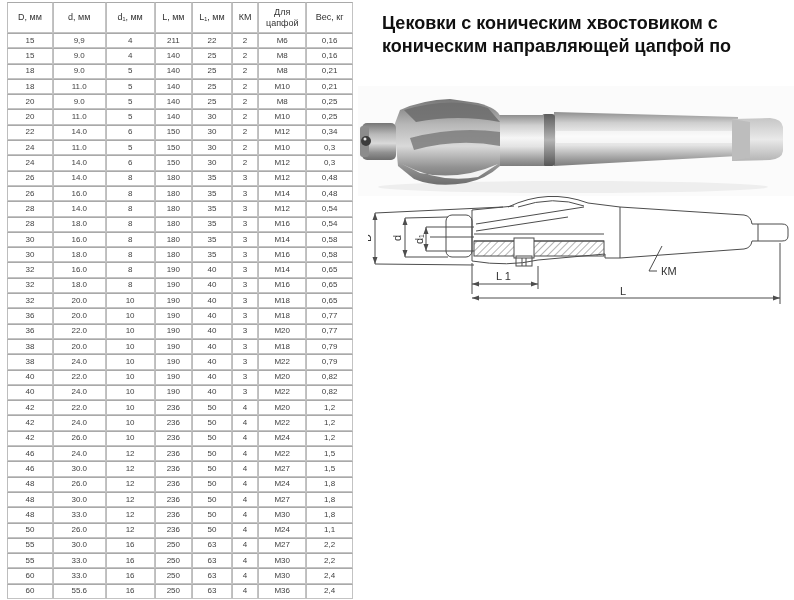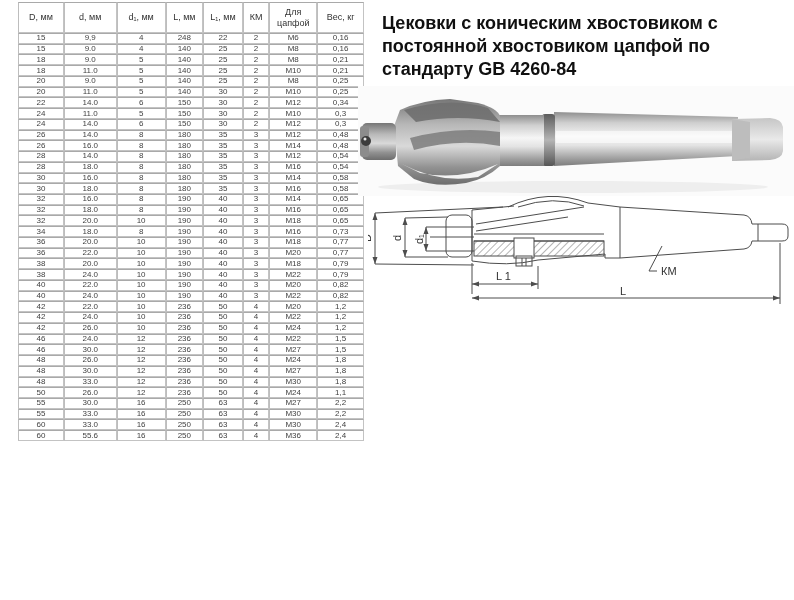--- a/index.html
+++ b/index.html
@@ -2,21 +2,21 @@
 <html><head>
 <meta charset="utf-8">
 <style>
   html,body{margin:0;padding:0;}
   body{
     width:794px;height:600px;overflow:hidden;position:relative;
     background:#ffffff;font-family:"Liberation Sans",sans-serif;
   }
   
   table.spec{
-    position:absolute;left:18px;top:2px;width:346px;height:439px;
+    position:absolute;left:7px;top:2px;width:346px;height:597px;
     border-collapse:separate;border-spacing:0;table-layout:fixed;
     color:#3f3f3f;
   }
   table.spec th,table.spec td{
     border:1px solid #c3c3c3;border-top-color:#a9a9a9;border-left-color:#bdbdbd;
     text-align:center;vertical-align:middle;padding:0 1px;
     white-space:nowrap;overflow:hidden;
   }
   table.spec th{font-size:9px;font-weight:normal;color:#333;height:29px;line-height:1.15;white-space:normal;}
   table.spec td{font-size:8px;line-height:1;}
@@ -54,21 +54,21 @@
         <th>КМ</th>
         <th>Для цапфой</th>
         <th>Вес, кг</th>
       </tr>
   </thead>
   <tbody>
       <tr>
         <td>15</td>
         <td>9,9</td>
         <td>4</td>
-        <td>248</td>
+        <td>211</td>
         <td>22</td>
         <td>2</td>
         <td>М6</td>
         <td>0,16</td>
       </tr>
       <tr>
         <td>15</td>
         <td>9.0</td>
         <td>4</td>
         <td>140</td>
@@ -231,30 +231,20 @@
         <td>32</td>
         <td>20.0</td>
         <td>10</td>
         <td>190</td>
         <td>40</td>
         <td>3</td>
         <td>М18</td>
         <td>0,65</td>
       </tr>
       <tr>
-        <td>34</td>
-        <td>18.0</td>
-        <td>8</td>
-        <td>190</td>
-        <td>40</td>
-        <td>3</td>
-        <td>М16</td>
-        <td>0,73</td>
-      </tr>
-      <tr>
         <td>36</td>
         <td>20.0</td>
         <td>10</td>
         <td>190</td>
         <td>40</td>
         <td>3</td>
         <td>М18</td>
         <td>0,77</td>
       </tr>
       <tr>
@@ -435,22 +425,21 @@
         <td>63</td>
         <td>4</td>
         <td>М36</td>
         <td>2,4</td>
       </tr>
     </tbody>
 </table>
 
 <div class="title">
   <div>Цековки с коническим хвостовиком с</div>
-  <div>постоянной хвостовиком цапфой по</div>
-  <div>стандарту GB 4260-84</div>
+  <div>коническим направляющей цапфой по</div>
 </div>
 
 <svg class="photo" width="436" height="110" viewBox="0 0 436 110">
   <defs>
     <linearGradient id="metal" x1="0" y1="0" x2="0" y2="1">
       <stop offset="0" stop-color="#8e8e8e"></stop>
         <stop offset="0.2" stop-color="#cfcfcf"></stop>
       <stop offset="0.45" stop-color="#f6f6f6"></stop>
         <stop offset="0.62" stop-color="#e3e3e3"></stop>
       <stop offset="0.88" stop-color="#9a9a9a"></stop>

